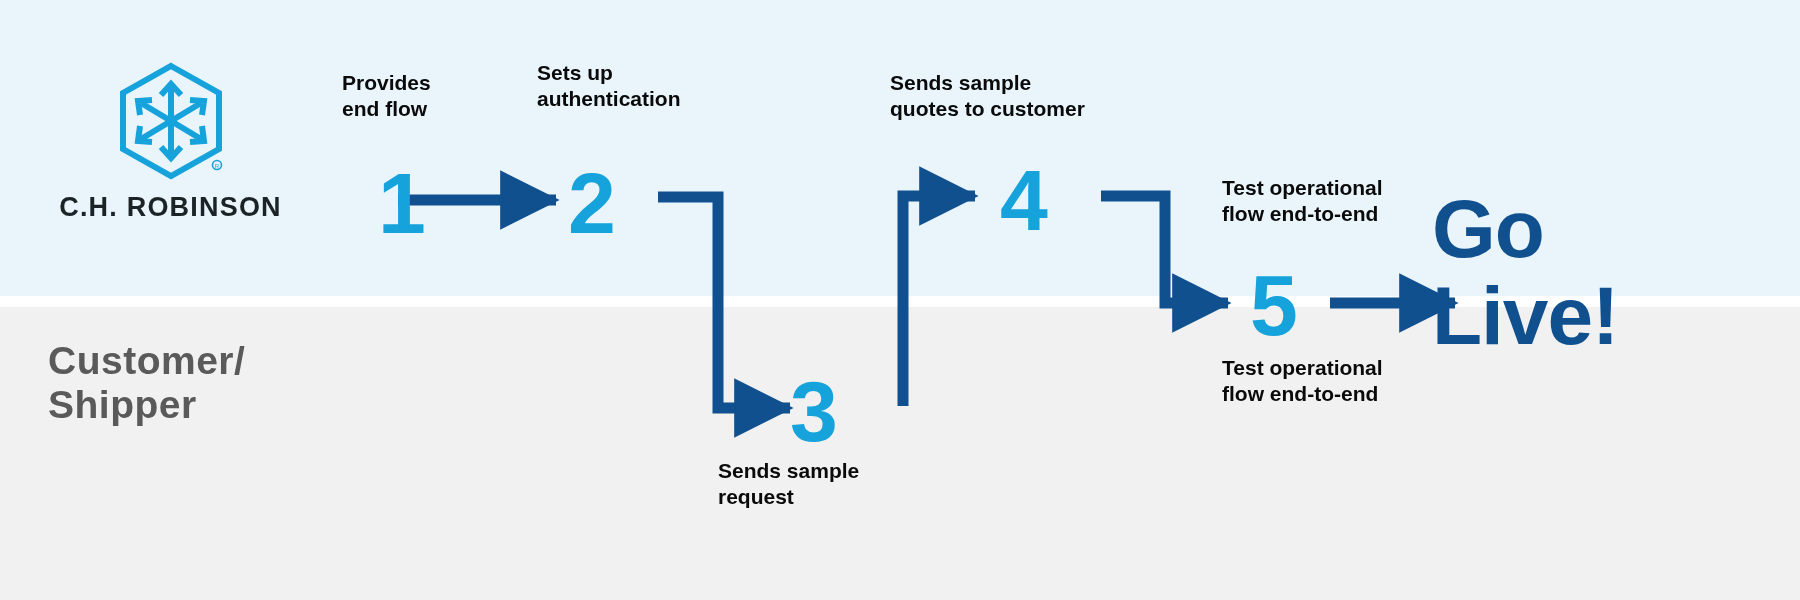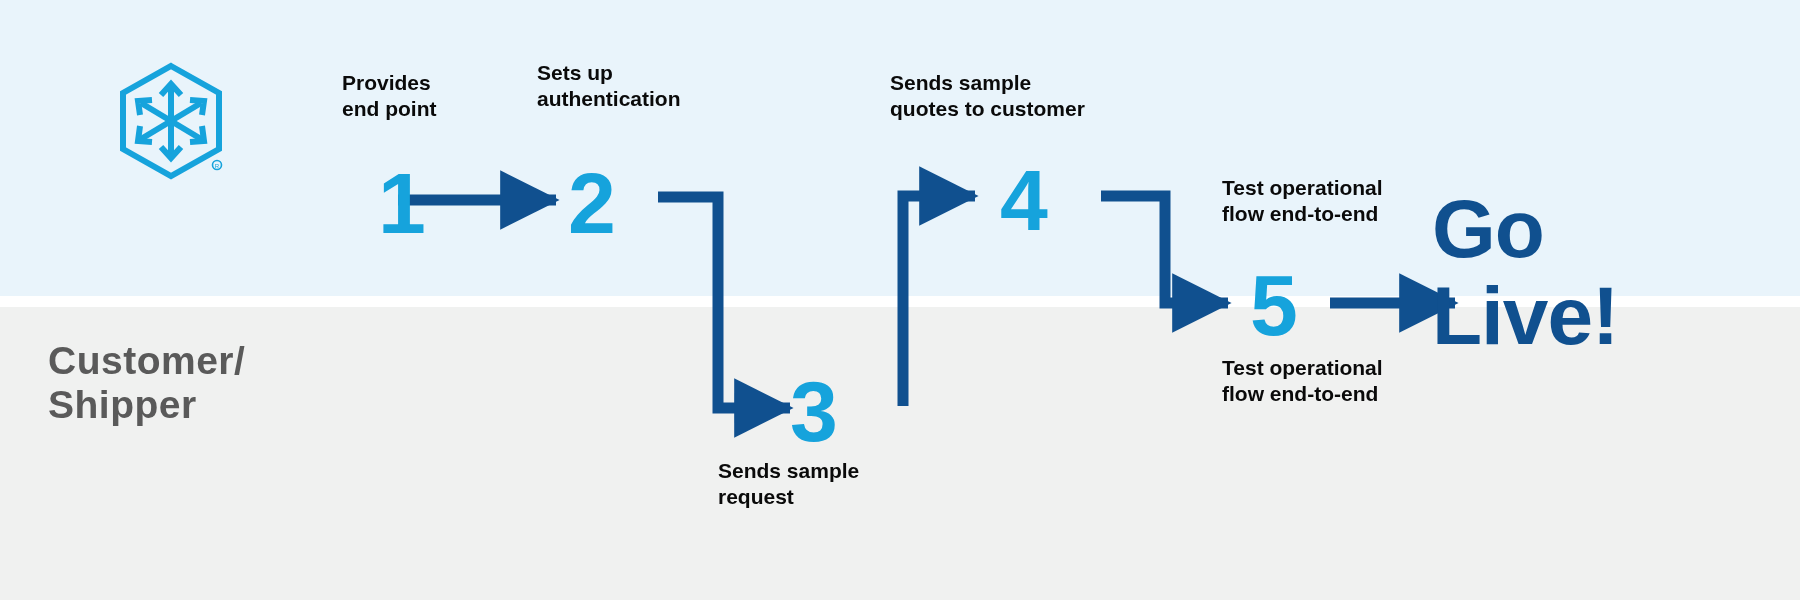--- a/index.html
+++ b/index.html
@@ -123,20 +123,21 @@
 
         <line x1="54" y1="59" x2="24" y2="77"></line>
         <polyline points="23,64 21,79 35,80" fill="none"></polyline>
 
         <line x1="54" y1="59" x2="84" y2="77"></line>
         <polyline points="85,64 87,79 73,80" fill="none"></polyline>
       </g>
       <circle cx="100" cy="103" r="4.5" fill="none" stroke="#16A3DC" stroke-width="1.6"></circle>
       <text x="100" y="106" font-size="6" text-anchor="middle" fill="#16A3DC" font-family="Liberation Sans, sans-serif">R</text>
     </svg>
+    <div id="logo-wordmark">C.H. ROBINSON</div>
   </div>
 
   <div id="party-label">Customer/
 Shipper</div>
 
   <svg id="connectors">
     <defs>
       <marker id="ah" viewBox="0 0 10 10" refX="9.4" refY="5" markerWidth="5.4" markerHeight="5.4" orient="auto-start-reverse">
         <path d="M 0 0 L 10 5 L 0 10 z" fill="#10508F"></path>
       </marker>
@@ -147,21 +148,21 @@
     <polyline points="658,197 718,197 718,408 790,408" fill="none" stroke="#10508F" stroke-width="11" marker-end="url(#ah)"></polyline>
 
     <polyline points="903,406 903,196 975,196" fill="none" stroke="#10508F" stroke-width="11" marker-end="url(#ah)"></polyline>
 
     <polyline points="1101,196 1165,196 1165,303 1228,303" fill="none" stroke="#10508F" stroke-width="11" marker-end="url(#ah)"></polyline>
 
     <line x1="1330" y1="303" x2="1455" y2="303" stroke="#10508F" stroke-width="11" marker-end="url(#ah)"></line>
   </svg>
 
   <div class="caption" style="left:342px; top:70px;">Provides
-end point</div>
+end flow</div>
   <div class="numeral" style="left:378px; top:160px;">1</div>
 
   <div class="caption" style="left:537px; top:60px;">Sets up
 authentication</div>
   <div class="numeral" style="left:568px; top:160px;">2</div>
 
   <div class="numeral" style="left:790px; top:368px;">3</div>
   <div class="caption" style="left:718px; top:458px;">Sends sample
 request</div>
 

